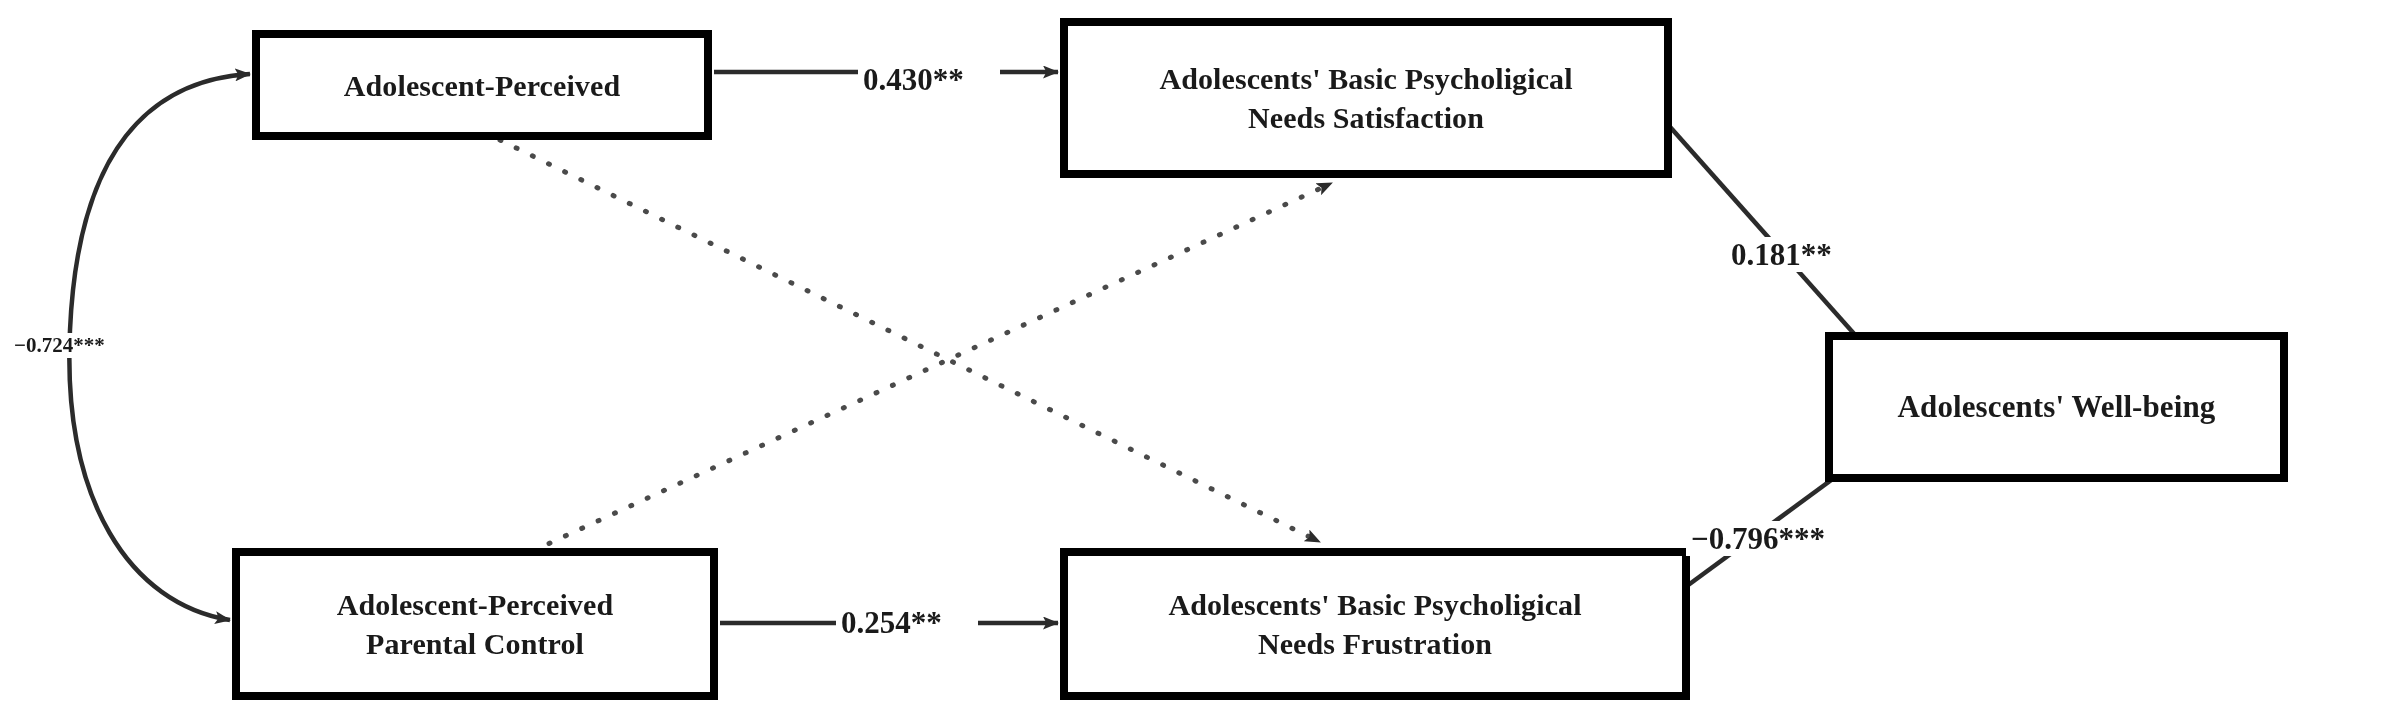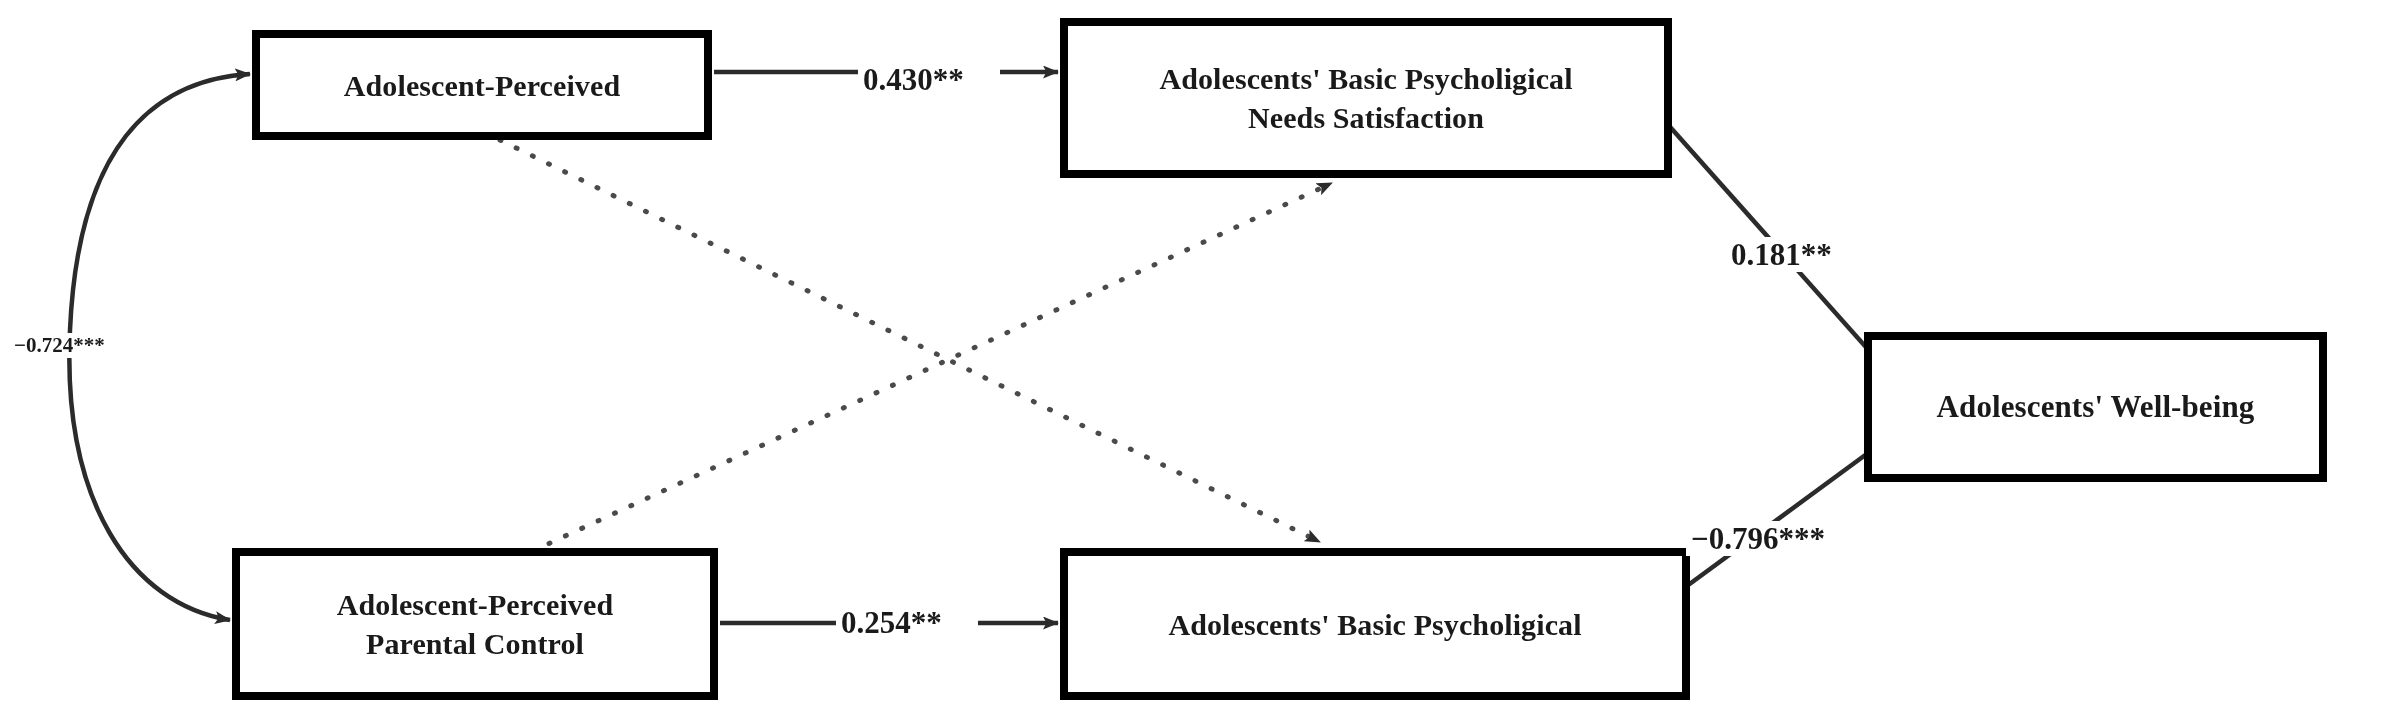--- a/index.html
+++ b/index.html
@@ -108,24 +108,25 @@
   <div class="node-box" style="left:232px; top:548px; width:486px; height:152px;">
     <div class="node-label" style="font-size:30px;">
       <span class="ln">Adolescent-Perceived</span>
       <span class="ln">Parental Control</span>
     </div>
   </div>
 
   <div class="node-box" style="left:1060px; top:548px; width:630px; height:152px;">
     <div class="node-label" style="font-size:30px;">
       <span class="ln">Adolescents' Basic Psycholigical</span>
+      <span class="ln">Needs Frustration</span>
     </div>
   </div>
 
-  <div class="node-box" style="left:1864px; top:332px; width:463px; height:150px;">
+  <div class="node-box" style="left:1825px; top:332px; width:463px; height:150px;">
     <div class="node-label" style="font-size:31px;">
       <span class="ln">Adolescents' Well-being</span>
     </div>
   </div>
 
   <div class="edge-label" style="left:10px; top:333px; font-size:21px; padding:2px 4px;">−0.724***</div>
 
   <div class="edge-label" style="left:858px; top:62px; font-size:31px; padding:2px 5px;">0.430**</div>
 
   <div class="edge-label" style="left:836px; top:605px; font-size:31px; padding:2px 5px;">0.254**</div>

